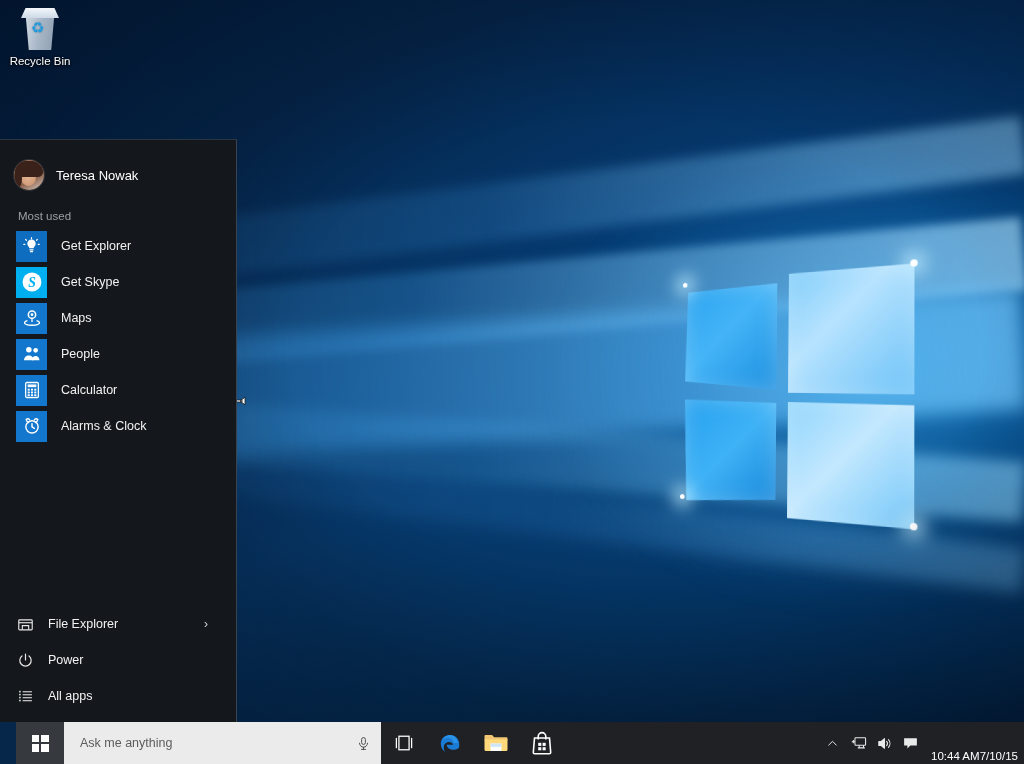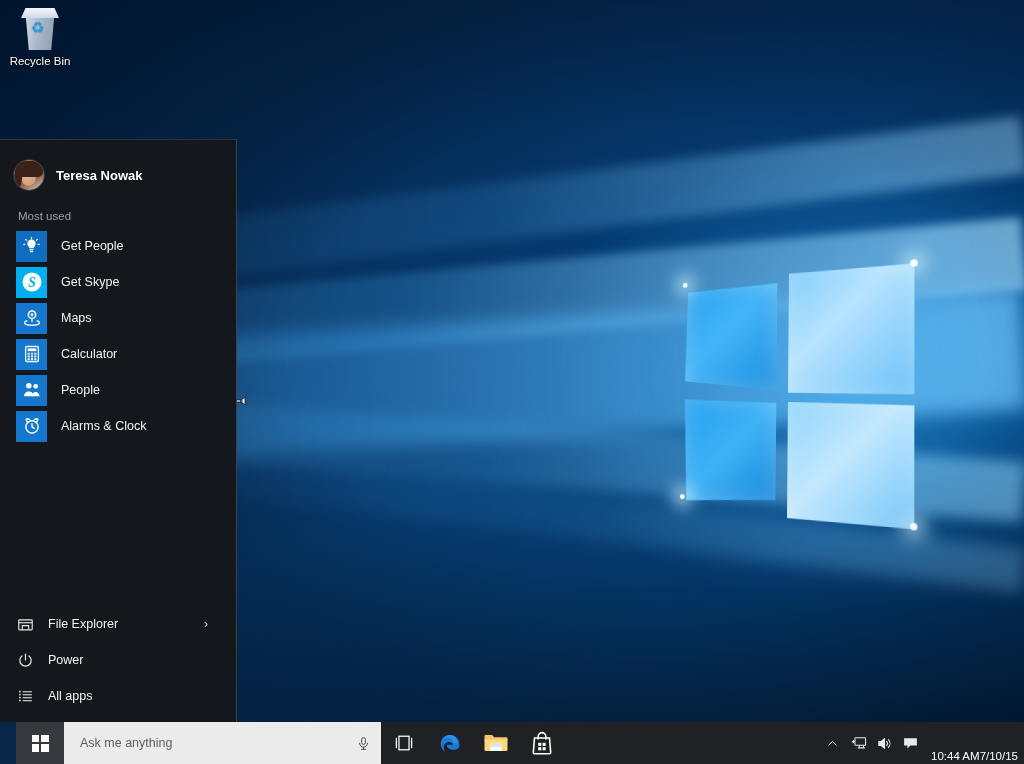--- a/index.html
+++ b/index.html
@@ -88,21 +88,21 @@
   #user-row{ display:flex; align-items:center; height:50px; padding:0 0 0 14px; margin-top:10px; }
   #avatar{ width:30px; height:30px; border-radius:50%; overflow:hidden; flex:0 0 30px;
     background:linear-gradient(150deg,#6b4a3c 0%, #c8997c 38%, #8a5f4a 62%, #d9cfc6 100%);
     position:relative; box-shadow:0 0 0 1px rgba(255,255,255,.12); }
   #avatar .face{ position:absolute; left:7px; top:9px; width:15px; height:17px; border-radius:50%;
     background:radial-gradient(ellipse at 45% 40%, #e8b896 0%, #cf9a77 70%, #a97655 100%); }
   #avatar .hair{ position:absolute; left:1px; top:1px; width:28px; height:16px;
     border-radius:14px 14px 7px 7px; background:#3a2119; }
   #avatar .hair2{ position:absolute; left:0px; top:8px; width:8px; height:20px;
     border-radius:50%; background:#3a2119; }
-  #user-name{ margin-left:12px; font-size:13px;font-weight:bold; }
+  #user-name{ margin-left:12px; font-size:13px; }
 
   .section-label{ padding:10px 16px 6px 18px; font-size:11.5px; color:#9aa0a6; }
 
   .tile-item{ display:flex; align-items:center; height:36px; padding-left:16px; cursor:default; }
   .tile{ width:31px; height:31px; flex:0 0 31px; display:flex; align-items:center;
          justify-content:center; color:#fff; }
   .tile svg{ display:block; }
   .tile-label{ margin-left:14px; font-size:12.5px; color:#f2f2f2; }
 
   #menu-spacer{ flex:1 1 auto; }
@@ -195,21 +195,21 @@
     <div class="tile" style="background:#0e6dbe">
       <svg width="19" height="19" viewBox="0 0 24 24" fill="#fff">
         <path d="M12 3.2c-3 0-5.3 2.3-5.3 5.1 0 2 1.1 3.3 1.9 4.3.5.6.8 1 .8 1.6h5.2c0-.6.3-1 .8-1.6.8-1 1.9-2.3 1.9-4.3 0-2.8-2.3-5.1-5.3-5.1z"></path>
         <rect x="9.4" y="15.4" width="5.2" height="1.5" rx=".5"></rect>
         <rect x="10" y="17.8" width="4" height="1.5" rx=".5"></rect>
         <g stroke="#fff" stroke-width="1.5" stroke-linecap="round">
           <path d="M12 .9v1.4M4.6 3.1l1 1M19.4 3.1l-1 1M2.2 9.3h1.4M20.4 9.3h1.4"></path>
         </g>
       </svg>
     </div>
-    <div class="tile-label">Get People</div>
+    <div class="tile-label">Get Explorer</div>
   </div>
 
   <div class="tile-item">
     <div class="tile" style="background:#00aff0">
       <svg width="22" height="22" viewBox="0 0 24 24">
         <circle cx="12" cy="12" r="10.3" fill="#fff"></circle>
         <text x="12" y="17" text-anchor="middle" font-family="Liberation Serif, serif" font-size="15" font-style="italic" font-weight="bold" fill="#00aff0">S</text>
       </svg>
     </div>
     <div class="tile-label">Get Skype</div>
@@ -218,20 +218,32 @@
   <div class="tile-item">
     <div class="tile" style="background:#1378cd">
       <svg width="20" height="20" viewBox="0 0 24 24" fill="#fff">
         <circle cx="12" cy="8" r="4.4" fill="none" stroke="#fff" stroke-width="1.8"></circle>
         <circle cx="12" cy="8" r="1.7"></circle>
         <path d="M12 12.6v4.2" stroke="#fff" stroke-width="1.6"></path>
         <path d="M6.5 15.2C4.2 15.9 3 16.8 3 17.8c0 1.6 4 2.9 9 2.9s9-1.3 9-2.9c0-1-1.2-1.9-3.5-2.6" fill="none" stroke="#fff" stroke-width="1.6"></path>
       </svg>
     </div>
     <div class="tile-label">Maps</div>
+  </div>
+
+  <div class="tile-item">
+    <div class="tile" style="background:#1378cd">
+      <svg width="20" height="20" viewBox="0 0 24 24" fill="#fff">
+        <circle cx="8.2" cy="7" r="3.3"></circle>
+        <path d="M2.4 19.6c0-3.4 2.6-5.8 5.8-5.8s5.8 2.4 5.8 5.8z"></path>
+        <circle cx="16.4" cy="7.6" r="2.8"></circle>
+        <path d="M11.8 19.6c0-3.1 2.1-5.3 4.6-5.3s4.6 2.2 4.6 5.3z"></path>
+      </svg>
+    </div>
+    <div class="tile-label">People</div>
   </div>
 
   <div class="tile-item">
     <div class="tile" style="background:#1378cd">
       <svg width="18" height="18" viewBox="0 0 24 24">
         <rect x="3.5" y="2" width="17" height="20" rx="1.6" fill="none" stroke="#fff" stroke-width="1.7"></rect>
         <rect x="6.2" y="4.6" width="11.6" height="3.6" fill="#fff"></rect>
         <g fill="#fff">
           <rect x="6.2" y="10.3" width="2.8" height="2.5"></rect>
             <rect x="10.6" y="10.3" width="2.8" height="2.5"></rect>
@@ -243,32 +255,20 @@
             <rect x="10.6" y="17.7" width="2.8" height="2.3"></rect>
             <rect x="15" y="17.7" width="2.8" height="2.3"></rect>
         </g>
       </svg>
     </div>
     <div class="tile-label">Calculator</div>
   </div>
 
   <div class="tile-item">
     <div class="tile" style="background:#1378cd">
-      <svg width="20" height="20" viewBox="0 0 24 24" fill="#fff">
-        <circle cx="8.2" cy="7" r="3.3"></circle>
-        <path d="M2.4 19.6c0-3.4 2.6-5.8 5.8-5.8s5.8 2.4 5.8 5.8z"></path>
-        <circle cx="16.4" cy="7.6" r="2.8"></circle>
-        <path d="M11.8 19.6c0-3.1 2.1-5.3 4.6-5.3s4.6 2.2 4.6 5.3z"></path>
-      </svg>
-    </div>
-    <div class="tile-label">People</div>
-  </div>
-
-  <div class="tile-item">
-    <div class="tile" style="background:#1378cd">
       <svg width="20" height="20" viewBox="0 0 24 24" fill="none" stroke="#fff" stroke-width="1.7">
         <circle cx="12" cy="13" r="7.4"></circle>
         <path d="M12 9.3V13l2.8 1.9" stroke-linecap="round"></path>
         <path d="M5.4 5.6 7.9 7.8M18.6 5.6 16.1 7.8" stroke-linecap="round"></path>
         <path d="M5 4.2a3 3 0 0 1 4 0M19 4.2a3 3 0 0 0-4 0" stroke-linecap="round"></path>
       </svg>
     </div>
     <div class="tile-label">Alarms &amp; Clock</div>
   </div>
 

